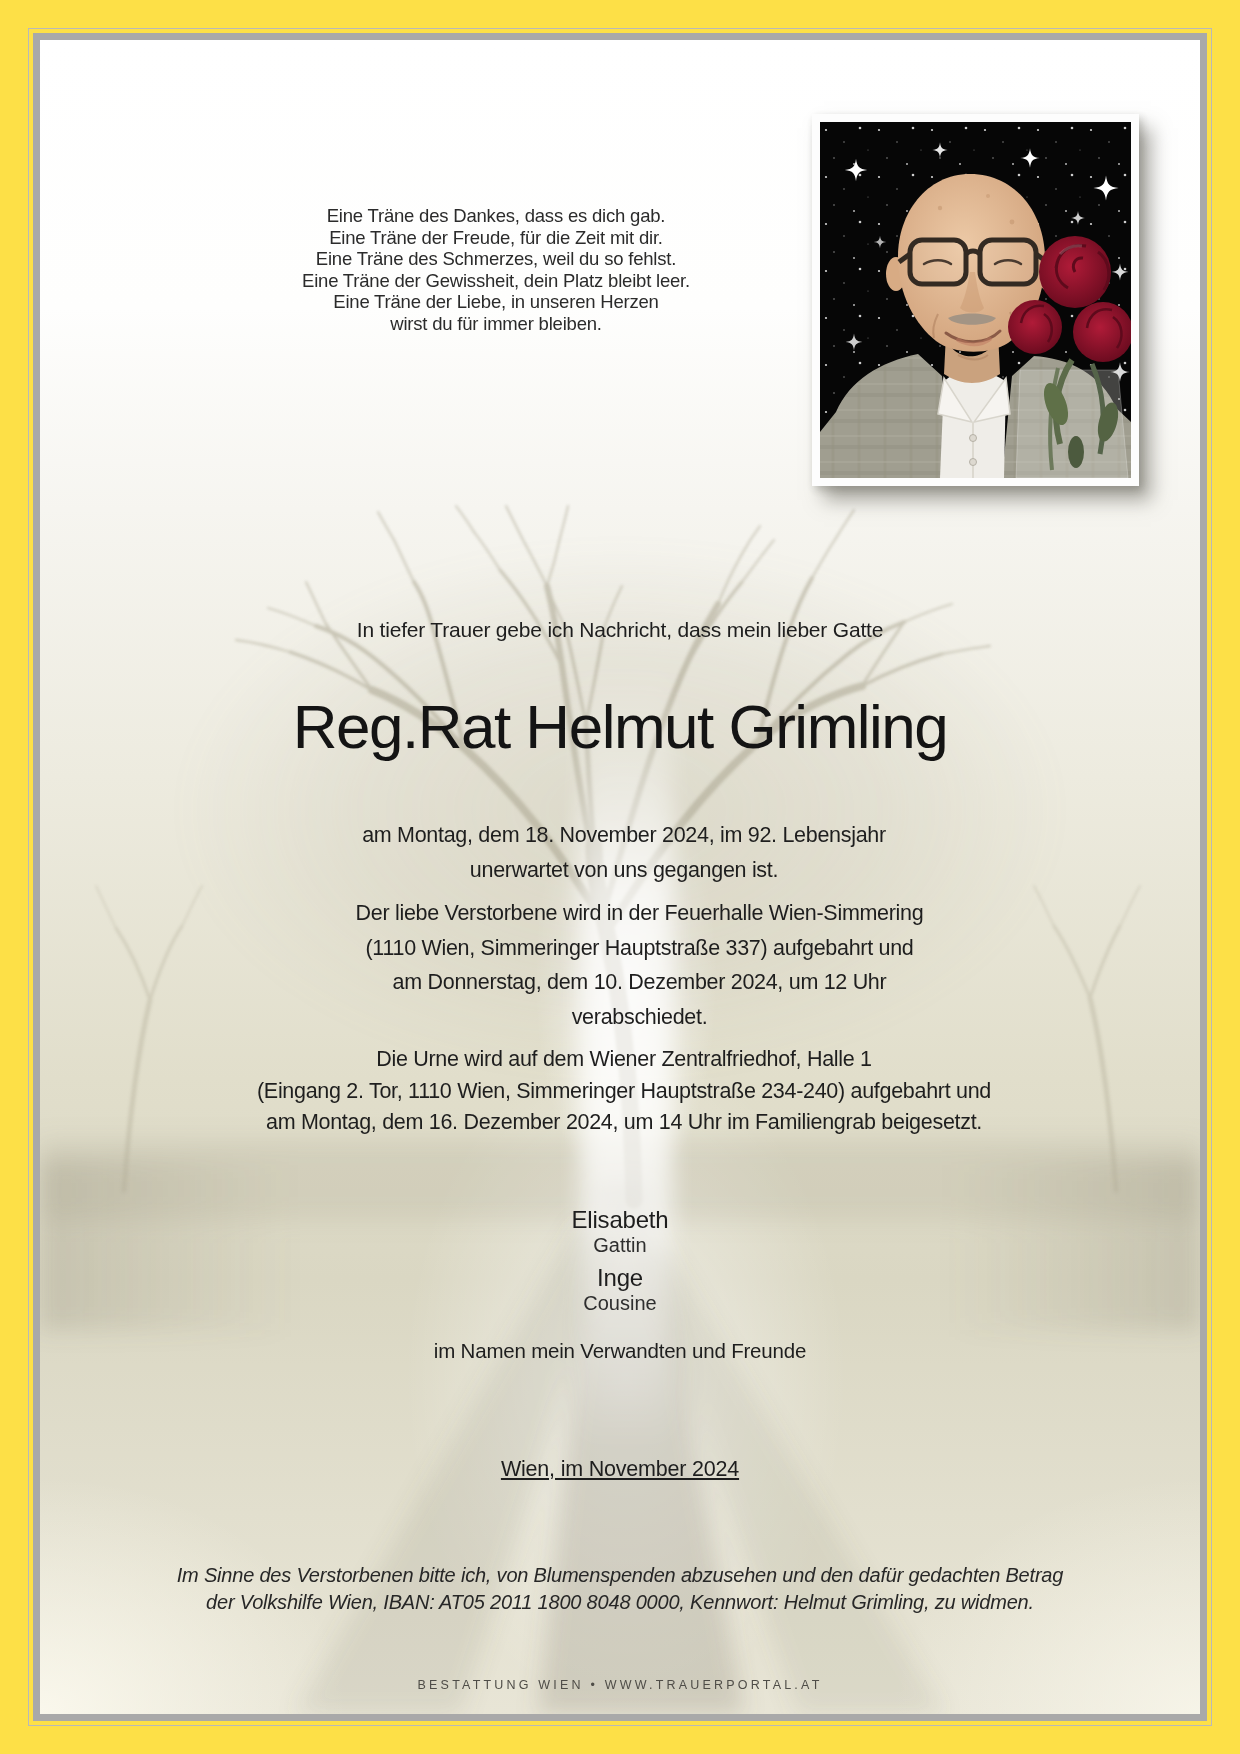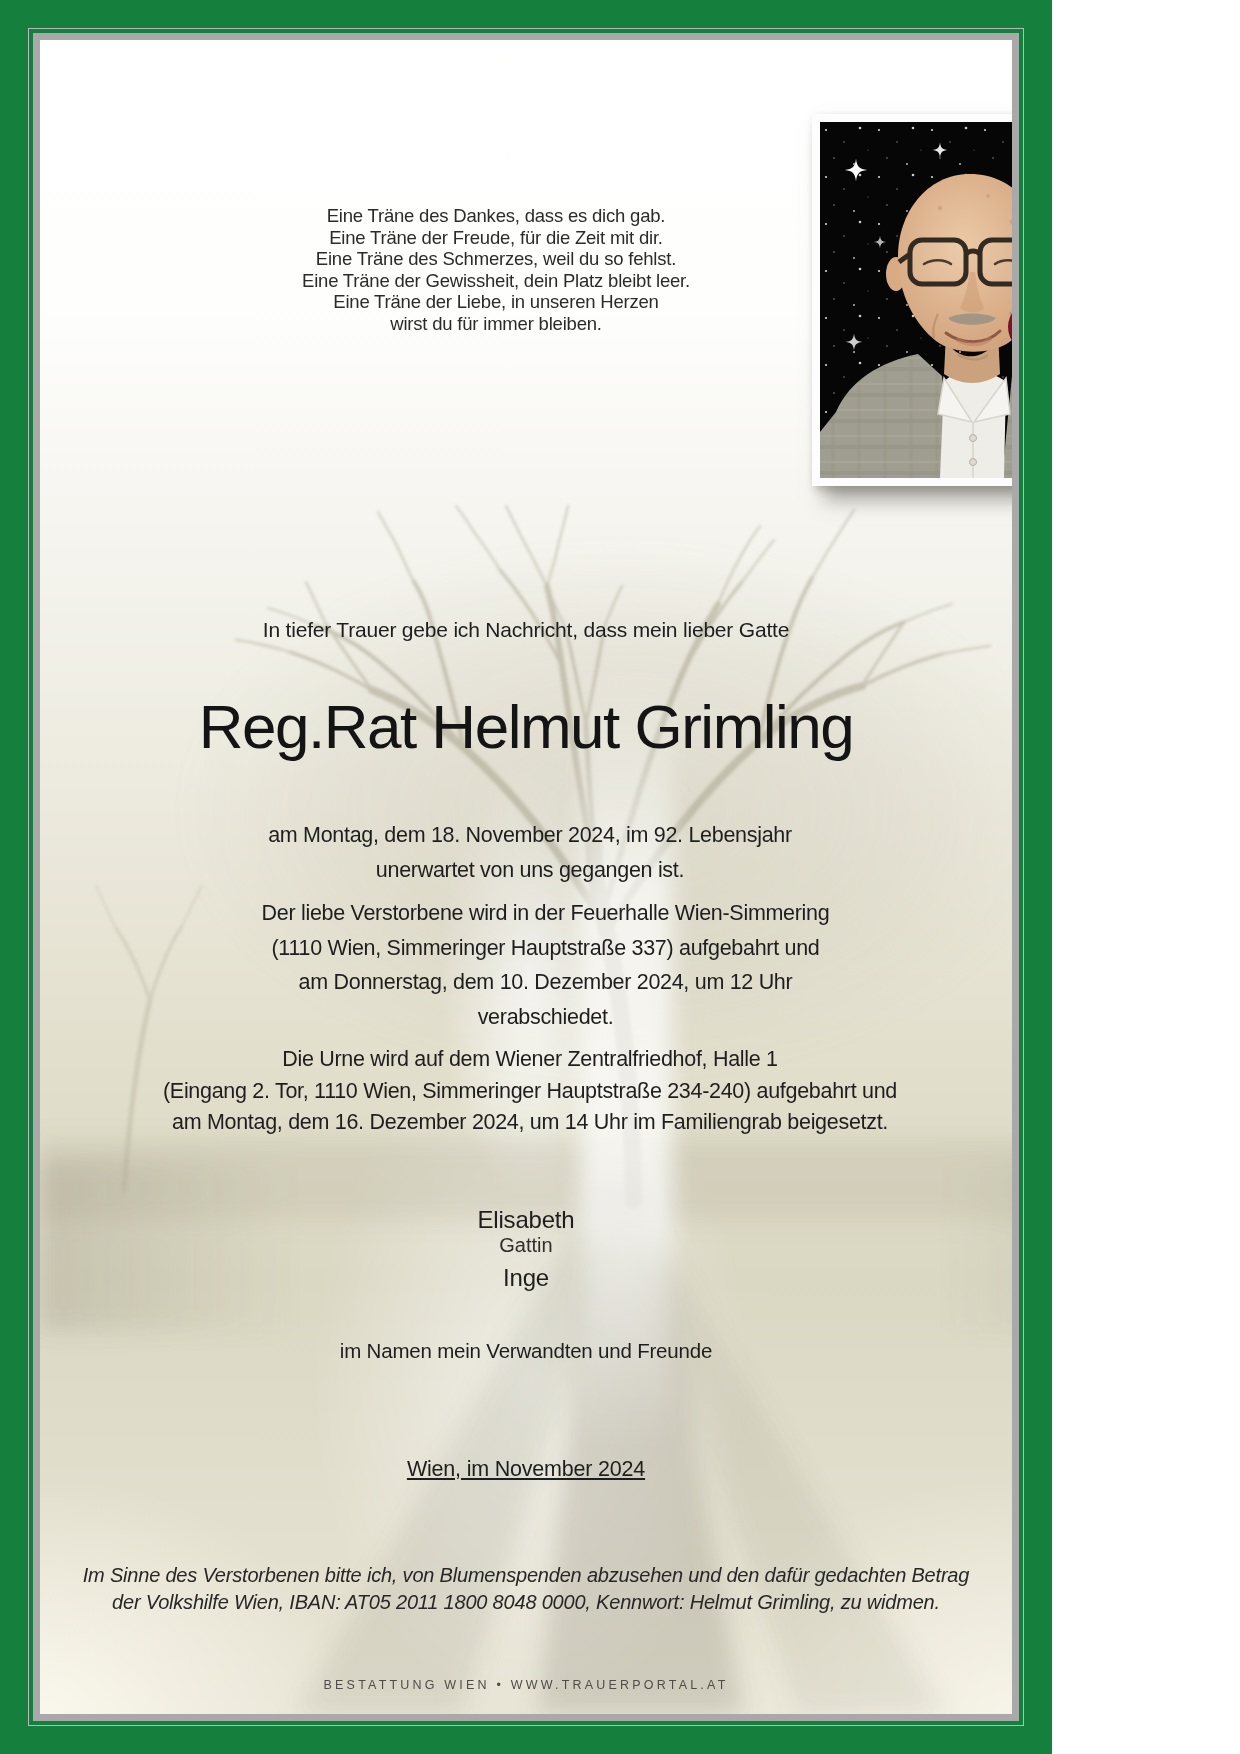--- a/index.html
+++ b/index.html
@@ -1,16 +1,16 @@
 <!DOCTYPE html>
 <html><head>
 <meta charset="utf-8">
 <style>
   html,body{margin:0;padding:0;background:#ffffff;}
-  .page{position:relative;width:1052px;height:1754px;background:#15803d;overflow:hidden;
+  .page{position:relative;width:1240px;height:1754px;background:#fde047;overflow:hidden;
         font-family:"Liberation Sans", sans-serif;color:#1e1e1e;}
   .frame{position:absolute;inset:28px;border:1px solid #b9b9b9;padding:4px;box-sizing:border-box;}
   .frame-inner{width:100%;height:100%;border:7px solid #a9a9a9;box-sizing:border-box;}
   .content{position:relative;width:100%;height:100%;overflow:hidden;
     background:
       radial-gradient(ellipse 130px 320px at 50.5% 56%, rgba(255,255,255,.95), rgba(255,255,255,0) 70%),
       radial-gradient(ellipse 340px 520px at 50.5% 80%, rgba(255,255,255,.55), rgba(255,255,255,0) 65%),
       radial-gradient(ellipse 430px 330px at 0% 100%, rgba(253,251,240,.85), rgba(253,251,240,0) 72%),
       radial-gradient(ellipse 430px 330px at 100% 100%, rgba(251,249,238,.75), rgba(251,249,238,0) 72%),
       linear-gradient(180deg,#ffffff 0%,#fefefd 16%,#f6f5f0 28%,#edebdf 44%,#e1decb 62%,#dad7c3 74%,#e2dfce 88%,#e8e5d6 100%);}
@@ -266,20 +266,21 @@
 
         <div class="txt para p3">
           <div>Die Urne wird auf dem Wiener Zentralfriedhof, Halle 1</div>
           <div>(Eingang 2. Tor, 1110 Wien, Simmeringer Hauptstraße 234-240) aufgebahrt und</div>
           <div>am Montag, dem 16. Dezember 2024, um 14 Uhr im Familiengrab beigesetzt.</div>
         </div>
 
         <div class="txt mname m1n">Elisabeth</div>
         <div class="txt mrel m1r">Gattin</div>
         <div class="txt mname m2n">Inge</div>
+        <div class="txt mrel m2r">Cousine</div>
         <div class="txt behalf">im Namen mein Verwandten und Freunde</div>
 
         <div class="txt placedate">Wien, im November 2024</div>
 
         <div class="txt donation">
           <div>Im Sinne des Verstorbenen bitte ich, von Blumenspenden abzusehen und den dafür gedachten Betrag</div>
           <div>der Volkshilfe Wien, IBAN: AT05 2011 1800 8048 0000, Kennwort: Helmut Grimling, zu widmen.</div>
         </div>
 
         <div class="txt footer">BESTATTUNG WIEN  •  WWW.TRAUERPORTAL.AT</div>

